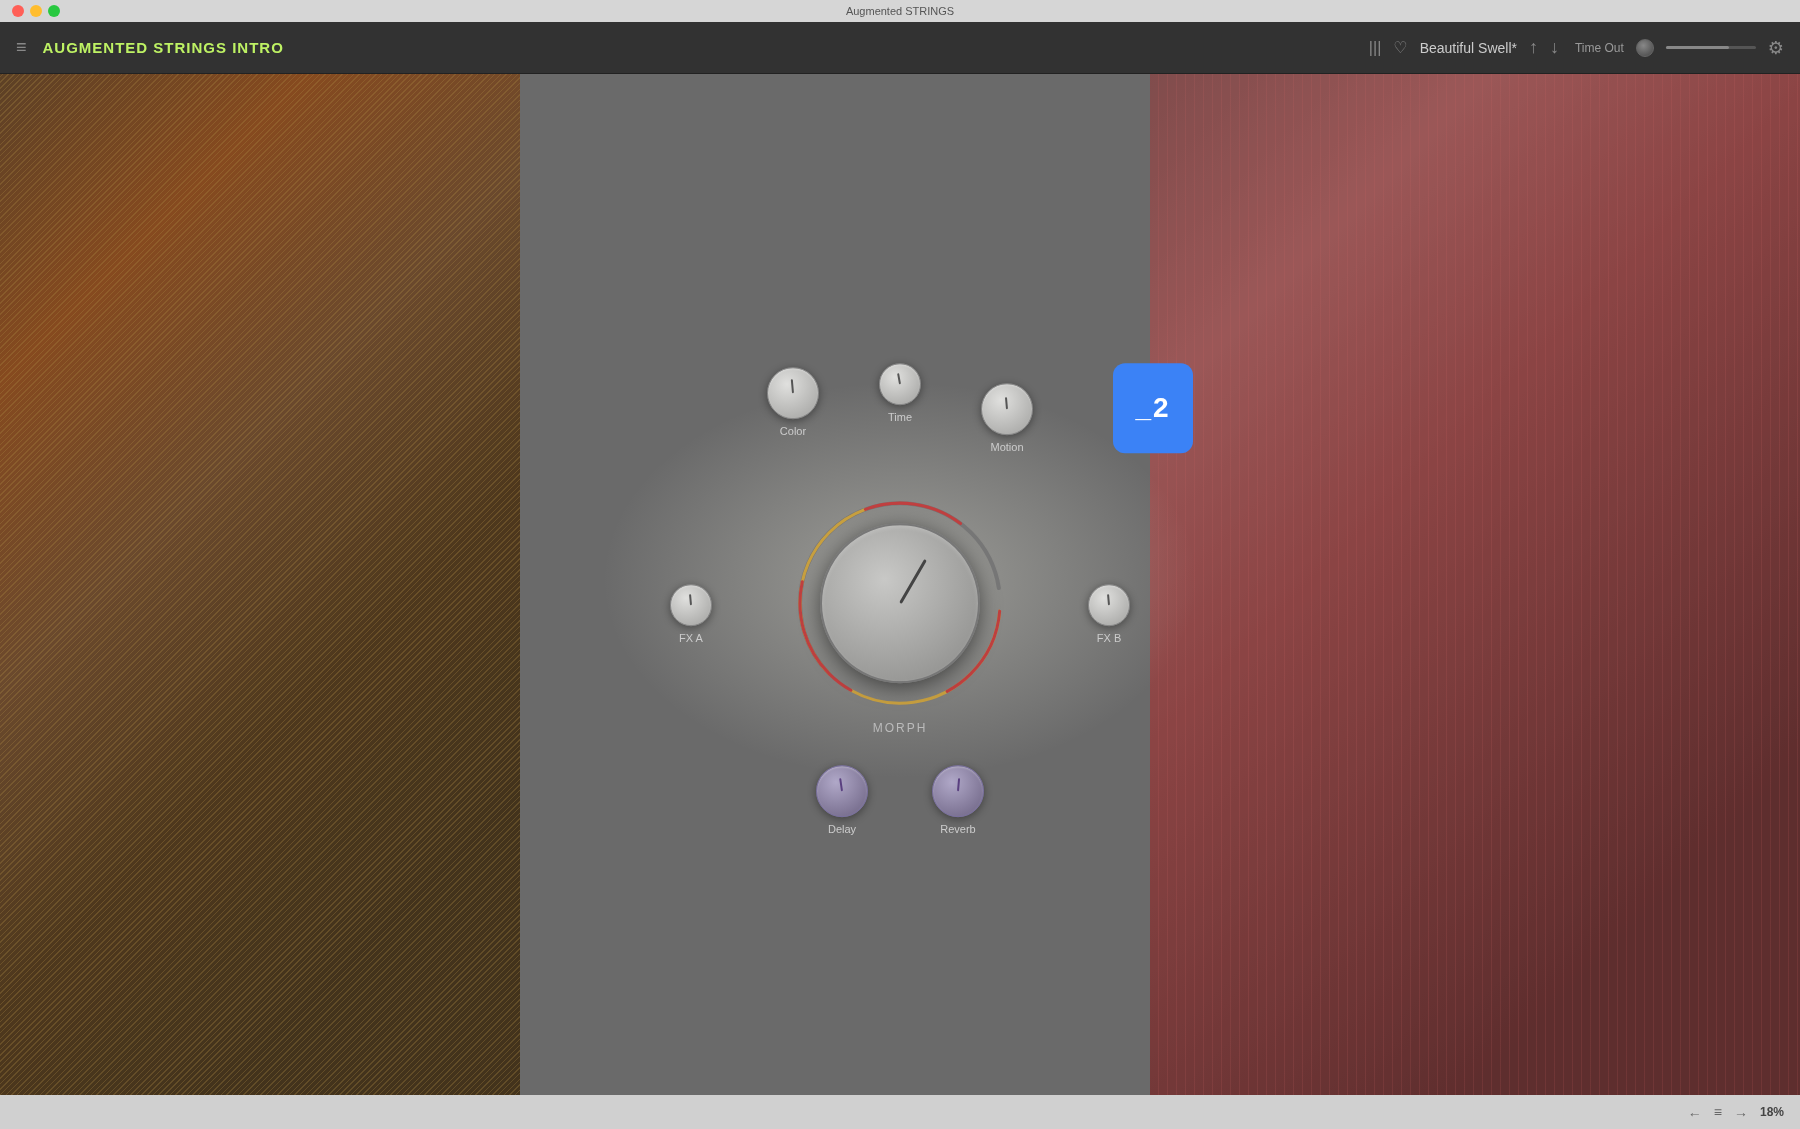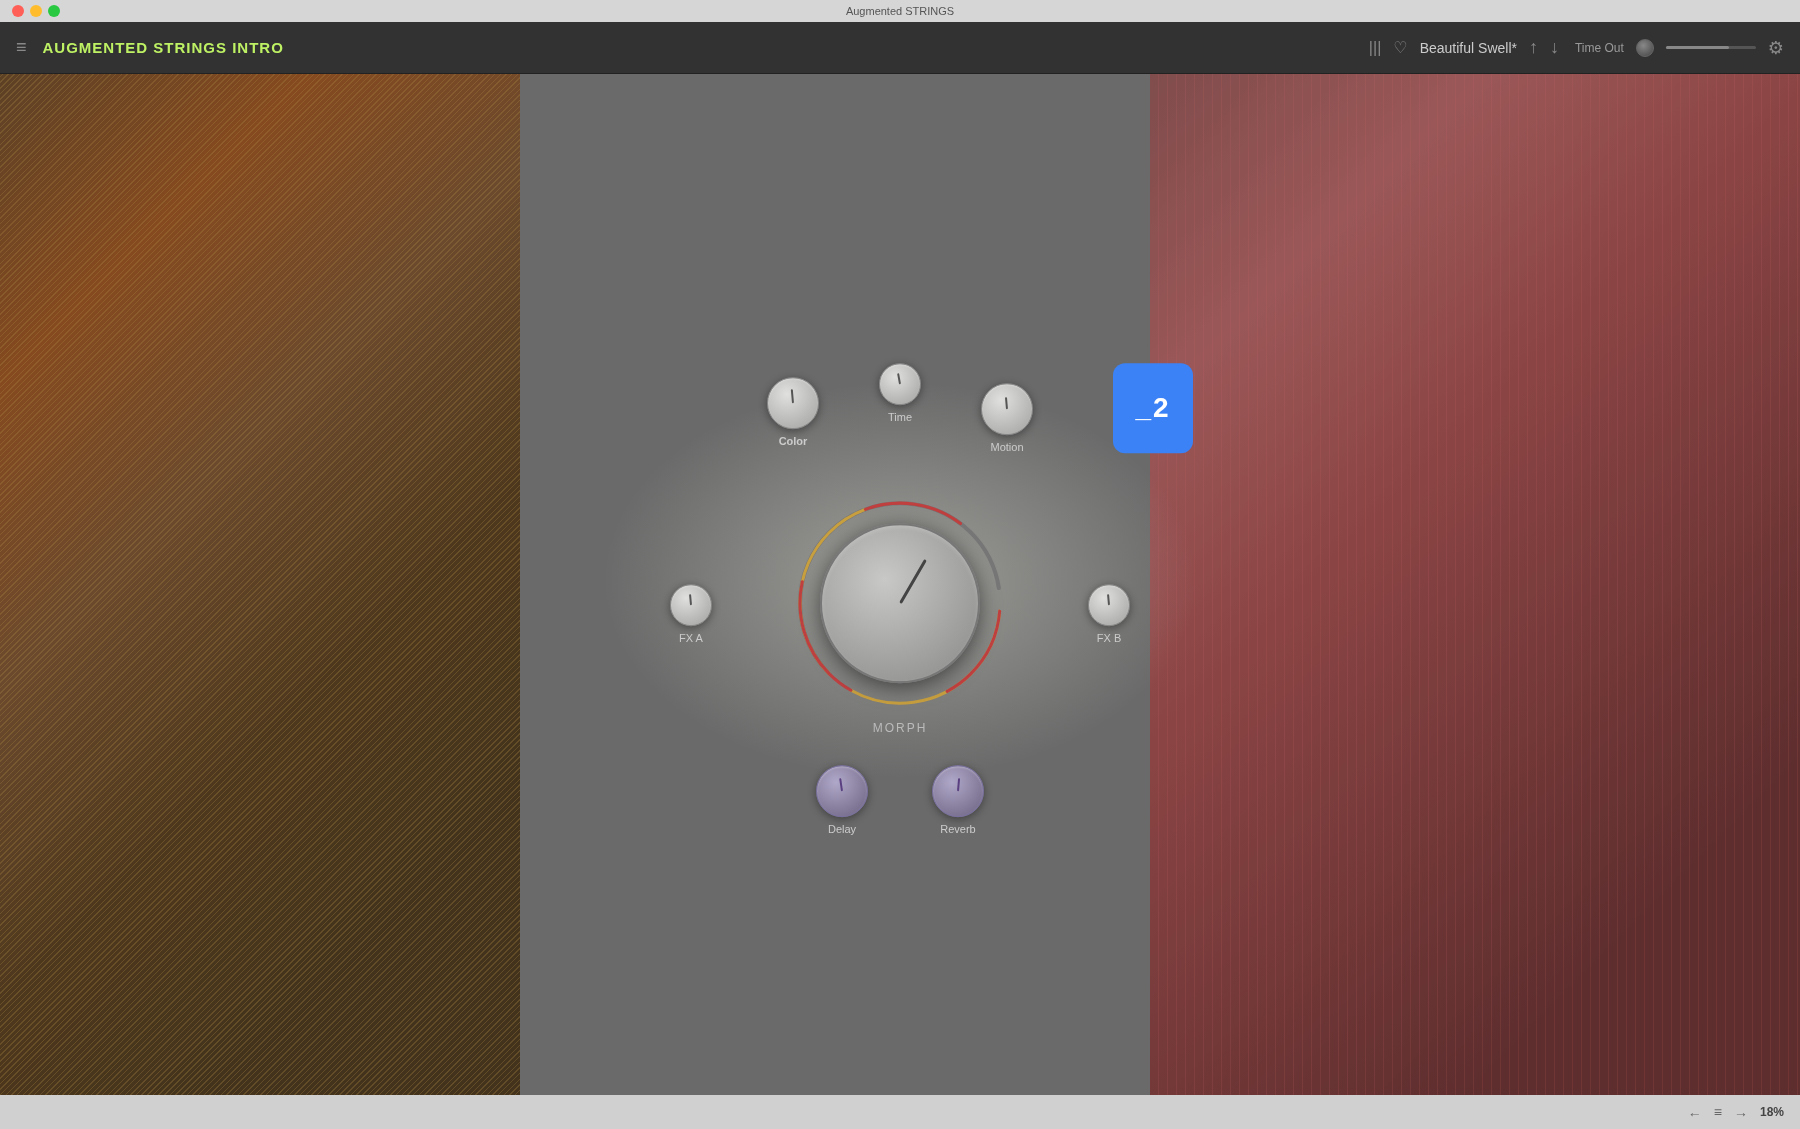--- a/index.html
+++ b/index.html
@@ -431,21 +431,21 @@
 <div class="main-content">
 
   <div class="bg-left"></div>
   <div class="bg-right"></div>
   <div class="center-glow"></div>
 
   <div class="controls-container">
 
     <div class="top-knobs-row">
 
-      <div class="knob-wrapper" style="margin-bottom: 26px; font-weight: bold;">
+      <div class="knob-wrapper" style="margin-bottom: 36px;">
         <div class="knob knob-large knob-color">
           <div class="knob-tick" style="height:14px; bottom:50%; left:50%; margin-left:-1px; transform-origin: bottom center; transform: rotate(-5deg);"></div>
         </div>
         <span class="knob-label">Color</span>
       </div>
 
       <div class="knob-wrapper" style="margin-bottom: 50px;">
         <div class="knob knob-medium knob-time">
           <div class="knob-tick" style="height:11px; bottom:50%; left:50%; margin-left:-1px; transform-origin: bottom center; transform: rotate(-10deg);"></div>
         </div>

